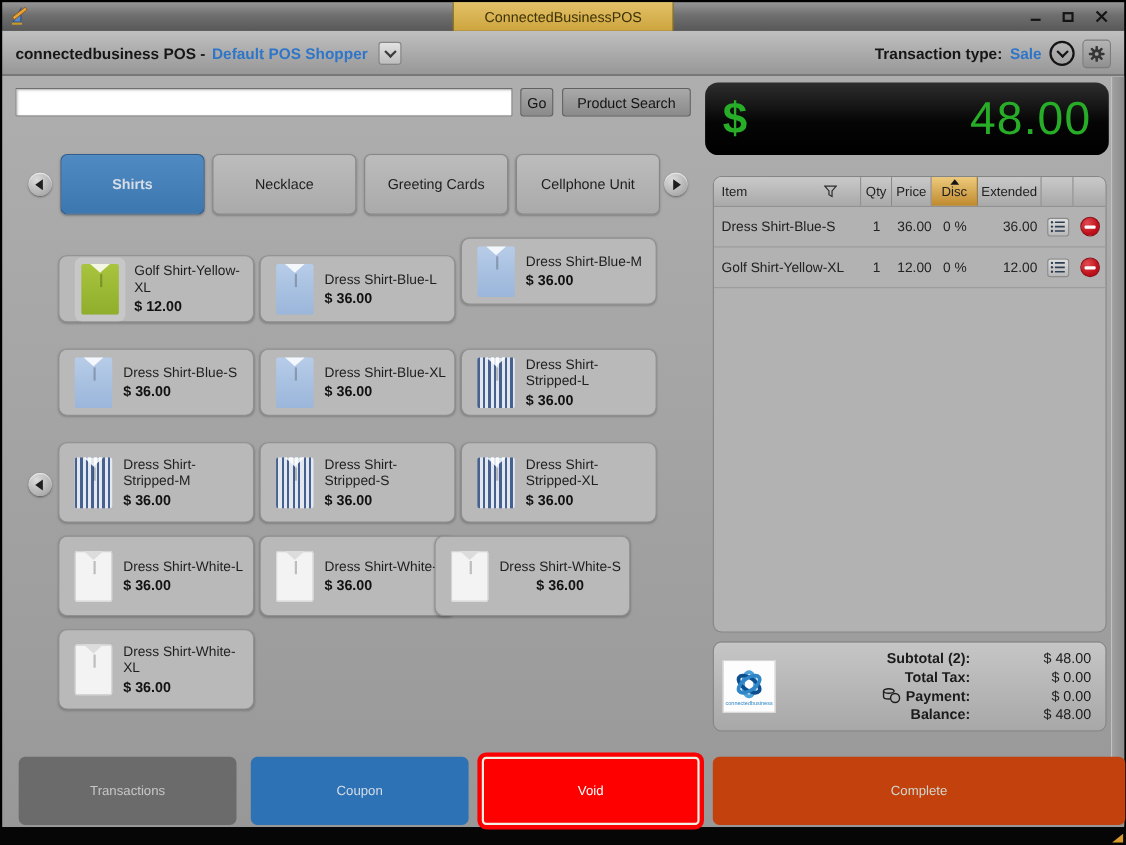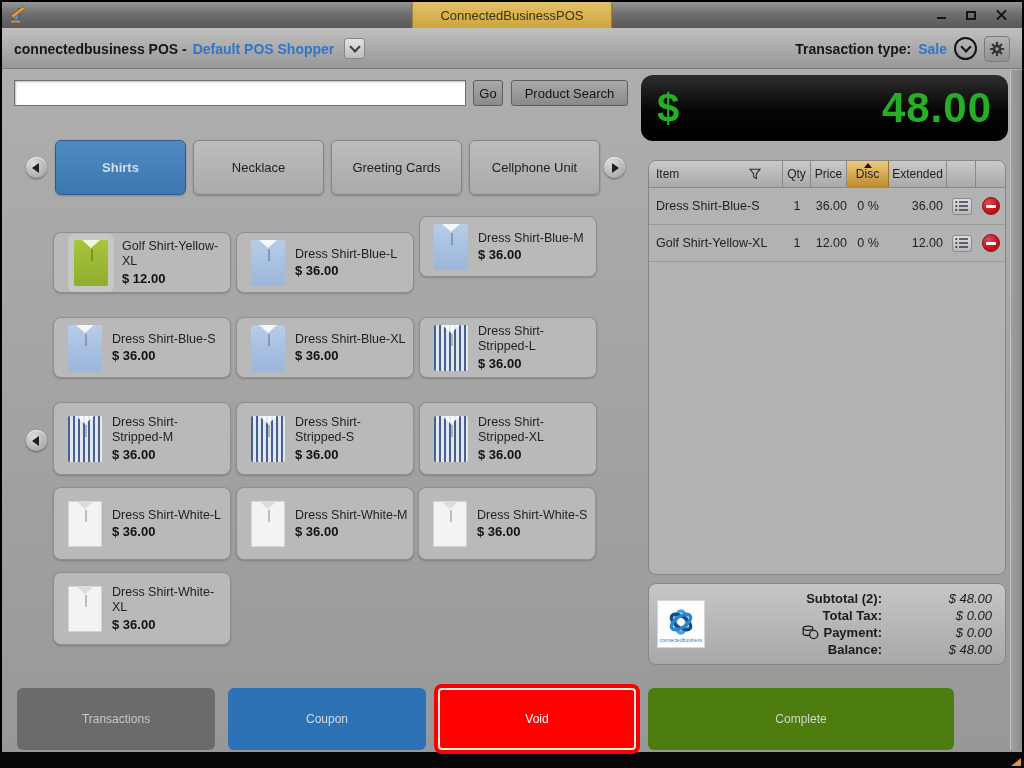--- a/index.html
+++ b/index.html
@@ -101,21 +101,21 @@
   [data-shirt="white"]::before { border-top-color:#dcdcdc; }
   .pinfo { min-width:0; }
   .pname { font-size:12.5px; color:#1f1f1f; line-height:1.18; }
   .pprice{ font-size:13px; font-weight:bold; color:#111; margin-top:2px; }
 
   
   .display { position:absolute; left:641px; top:75px; width:367px; height:66px; border-radius:12px;
            background:linear-gradient(#2e2e2e,#050505 55%,#000); display:flex; align-items:center;
            justify-content:space-between; padding:0 16px; }
   .cur { color:#27ad27; font-size:40px; font-weight:bold; }
-  .amt { color:#27ad27; font-size:42px; font-weight:bold; letter-spacing:1px; }
+  .amt { color:#27ad27; font-size:42px; font-weight:normal; letter-spacing:1px; }
 
   .itemspanel { position:absolute; left:648px; top:160px; width:358px; height:415px;
            background:#b2b2b2; border:1px solid #868686; border-radius:8px; overflow:hidden; }
   .thead { display:flex; height:27px; border-bottom:1px solid #8a8a8a; }
   .th { background:linear-gradient(#c9c9c9,#a9a9a9); border-right:1px solid #8a8a8a;
            font-size:12px; color:#1e1e1e; display:flex; align-items:center;
            justify-content:center; position:relative; }
   .th-item { flex:1; justify-content:space-between; padding:0 21px 0 7px; }
   .th-qty{width:28px;} .th-price{width:36px;} .th-ext{width:58px;}
   .th-b1{width:29px;} .th-b2{width:29px; border-right:none;}
@@ -141,31 +141,31 @@
            background:linear-gradient(#c6c6c6,#a8a8a8); border:1px solid #868686;
            border-radius:8px; display:flex; align-items:center; padding:0 13px 0 8px; }
   .logobox { width:48px; height:48px; background:#fdfdfd; border:1px solid #d5d5d5;
            display:flex; flex-direction:column; align-items:center; justify-content:center;
            flex:none; }
   .logotext { font-size:5px; color:#2e86c6; margin-top:-2px; }
   .slines { flex:1; }
   .sline { display:flex; justify-content:flex-end; align-items:center; height:17px;
            font-size:13px; color:#1b1b1b; }
   .slabel { font-weight:bold; text-align:right; }
-  .svalue { width:110px; text-align:right;font-style:italic; }
+  .svalue { width:110px; text-align:right; }
   .coins { margin-right:4px; display:flex; }
 
   
   .action { position:absolute; top:688px; height:62px; border-radius:6px; display:flex;
            align-items:center; justify-content:center; font-size:12px; border:none; }
   .b-trans { left:17px; width:198px; background:#6b6b6b; color:#c7c7c7; }
   .b-coupon{ left:228px; width:198px; background:#2d72b4; color:#d4dce6; }
   .b-void  { left:438px; width:198px; background:#fe0000; color:#fff;
            border:2px solid #f2efe2; box-shadow:0 0 0 4px #fb0000; border-radius:4px; }
-  .b-complete { left:648px; width:306px; background:#4d7c0f; color:#cfd8cf; }
+  .b-complete { left:648px; width:375px; background:#c2410c; color:#cfd8cf; }
 
   
   .dialog { position:absolute; left:381px; top:301px; width:316px; height:148px;
            background:#fff; border:1px solid #565656; border-radius:5px;
            box-shadow:3px 6px 18px rgba(0,0,0,.55); z-index:50; }
   .dlg-title { position:absolute; left:0; right:0; top:0; height:26px; border-radius:4px 4px 0 0;
            background:linear-gradient(#fbfcfd,#e4e9f0 55%,#cfd8e2); border-bottom:1px solid #bfbfbf;
            display:flex; align-items:center; padding-left:9px; font-size:13px; color:#1c1c1c; }
   .dlg-close { position:absolute; top:3px; right:8px; width:36px; height:17px; border-radius:4px;
            background:linear-gradient(#f2a396,#e2604a 40%,#c22d12 60%,#a92409);
@@ -331,21 +331,21 @@
     <div class="pprice">$ 36.00</div>
       </div>
   </div>
   <div class="card" style="left:236px; top:487px; height:73px;">
     <div class="shirt" data-shirt="white"></div>
     <div class="pinfo">
         <div class="pname">Dress Shirt-White-M</div>
     <div class="pprice">$ 36.00</div>
       </div>
   </div>
-  <div class="card" style="left:418px; top:487px; height:73px;">
+  <div class="card" style="left:395px; top:487px; height:73px;text-align:center;">
     <div class="shirt" data-shirt="white"></div>
     <div class="pinfo">
         <div class="pname">Dress Shirt-White-S</div>
     <div class="pprice">$ 36.00</div>
       </div>
   </div>
   <div class="card" style="left:53px;  top:572px; height:73px;">
     <div class="shirt" data-shirt="white"></div>
     <div class="pinfo">
         <div class="pname">Dress Shirt-White-XL</div>

